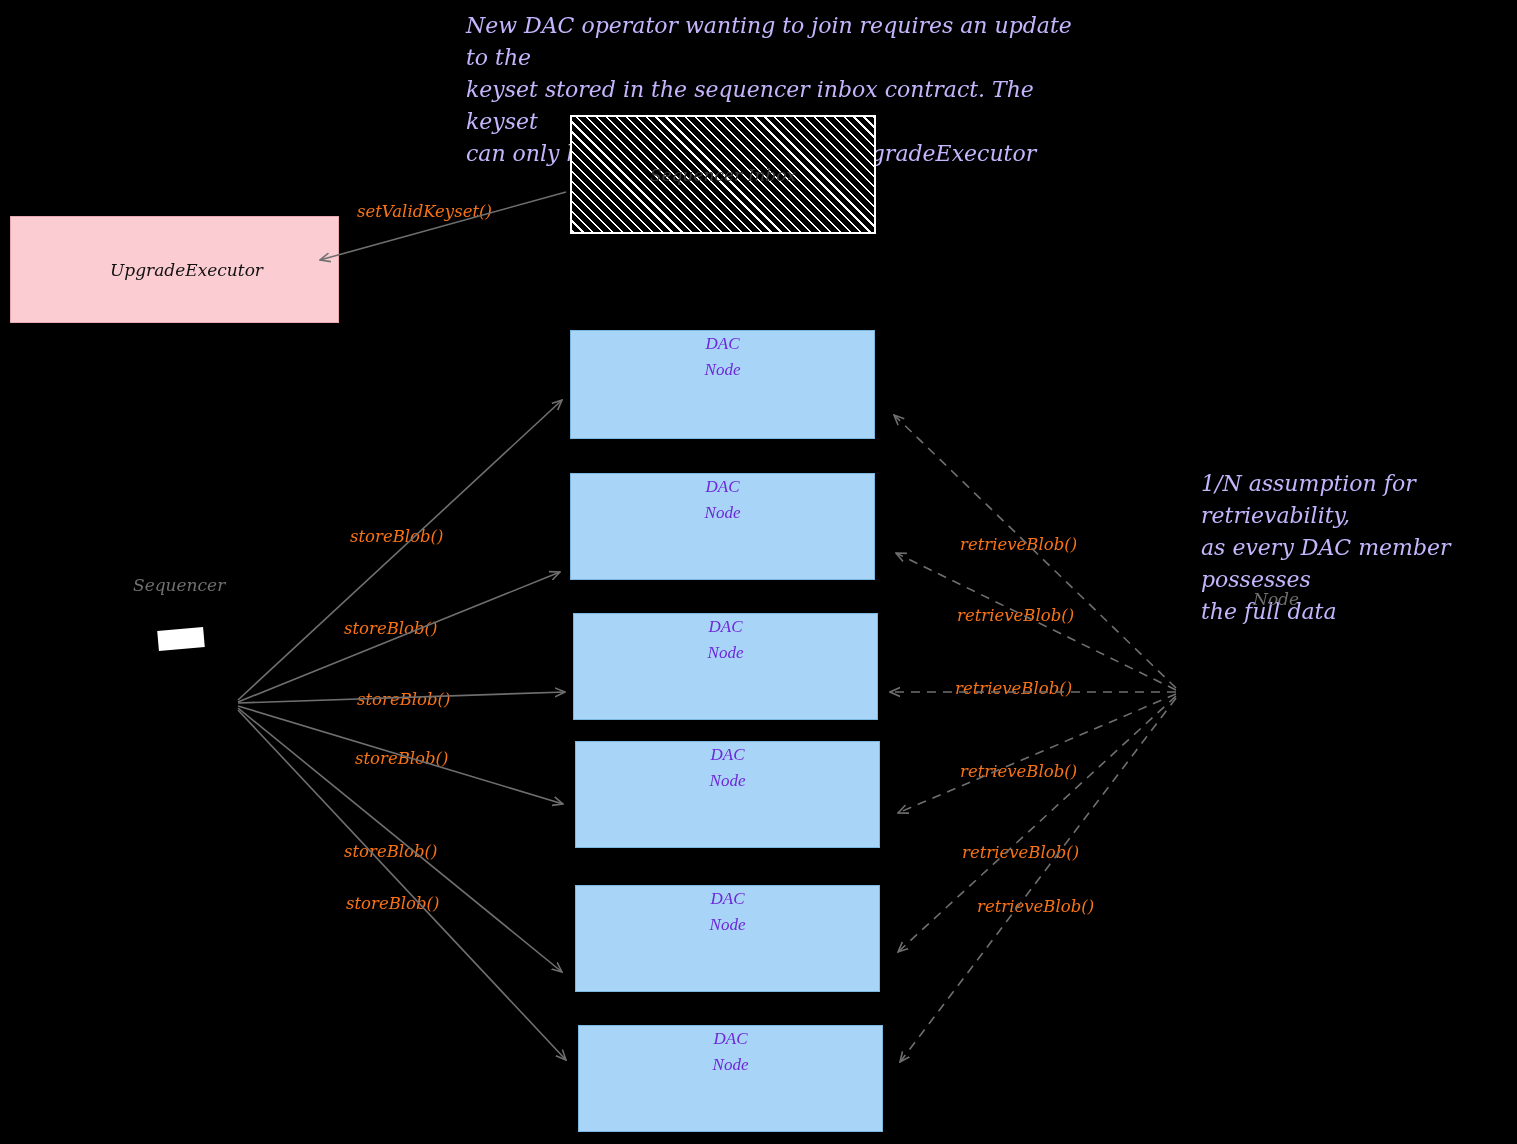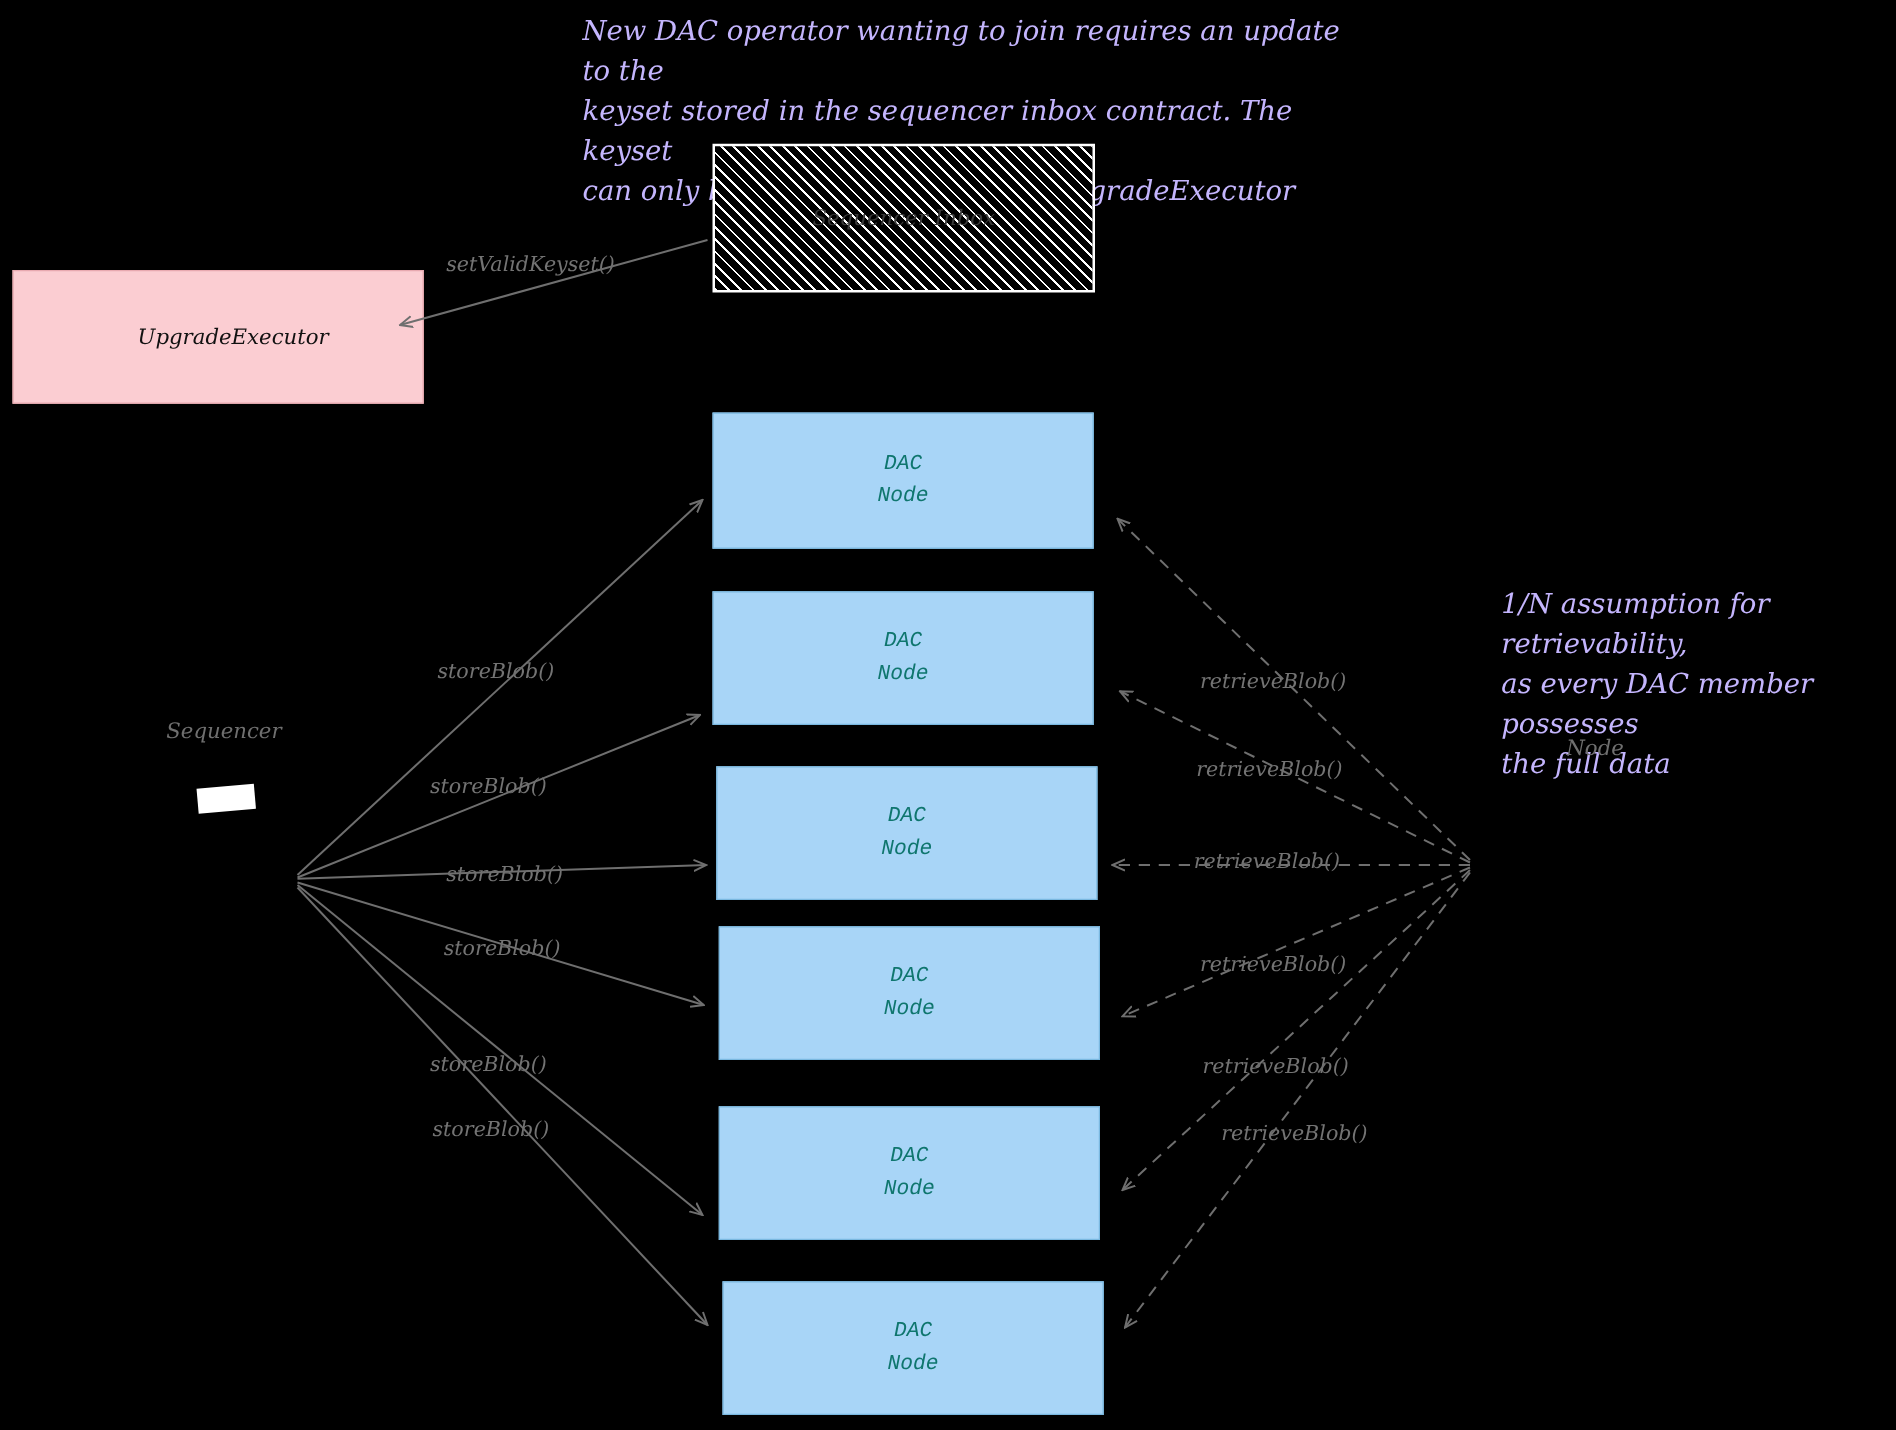--- a/index.html
+++ b/index.html
@@ -15,23 +15,23 @@
     overflow: hidden;
     font-family: "DejaVu Sans", sans-serif;
   }
   .node-box {
     position: absolute;
     background: #a8d5f7;
     border: 1px solid #7ab8e0;
     display: flex;
     flex-direction: column;
     align-items: center;
-    justify-content: center;
-    color: #0f766e;
-    font-family: Liberation Mono, monospace;
+    justify-content: flex-start;
+    color: #6d28d9;
+    font-family: Liberation Serif, serif;
     font-style: italic;
     font-size: 17px;
     line-height: 1.5;
   }
   .node-box span { display: block; }
   .upgrade-box {
     position: absolute;
     background: #fbcdd2;
     border: 1px solid #e8a9b0;
     display: flex;
@@ -63,21 +63,21 @@
     position: absolute;
     color: #c4b5fd;
     font-family: "DejaVu Serif", serif;
     font-style: italic;
     font-size: 22px;
     line-height: 1.45;
     white-space: pre-line;
   }
   .edge-label {
     position: absolute;
-    color: #737373;
+    color: #f97316;
     font-family: "DejaVu Serif", serif;
     font-style: italic;
     font-size: 16.5px;
     white-space: nowrap;
   }
   .actor-label {
     position: absolute;
     color: #6f6f6f;
     font-family: "DejaVu Serif", serif;
     font-style: italic;

